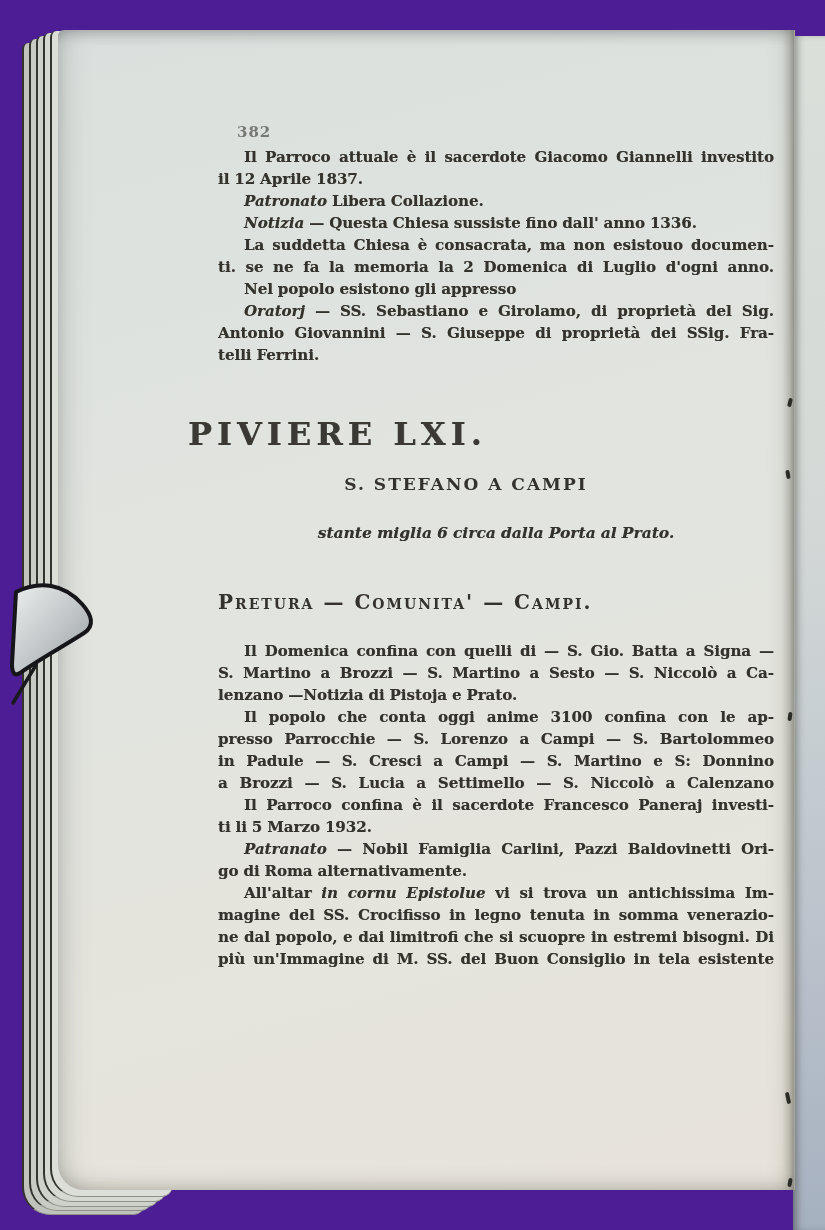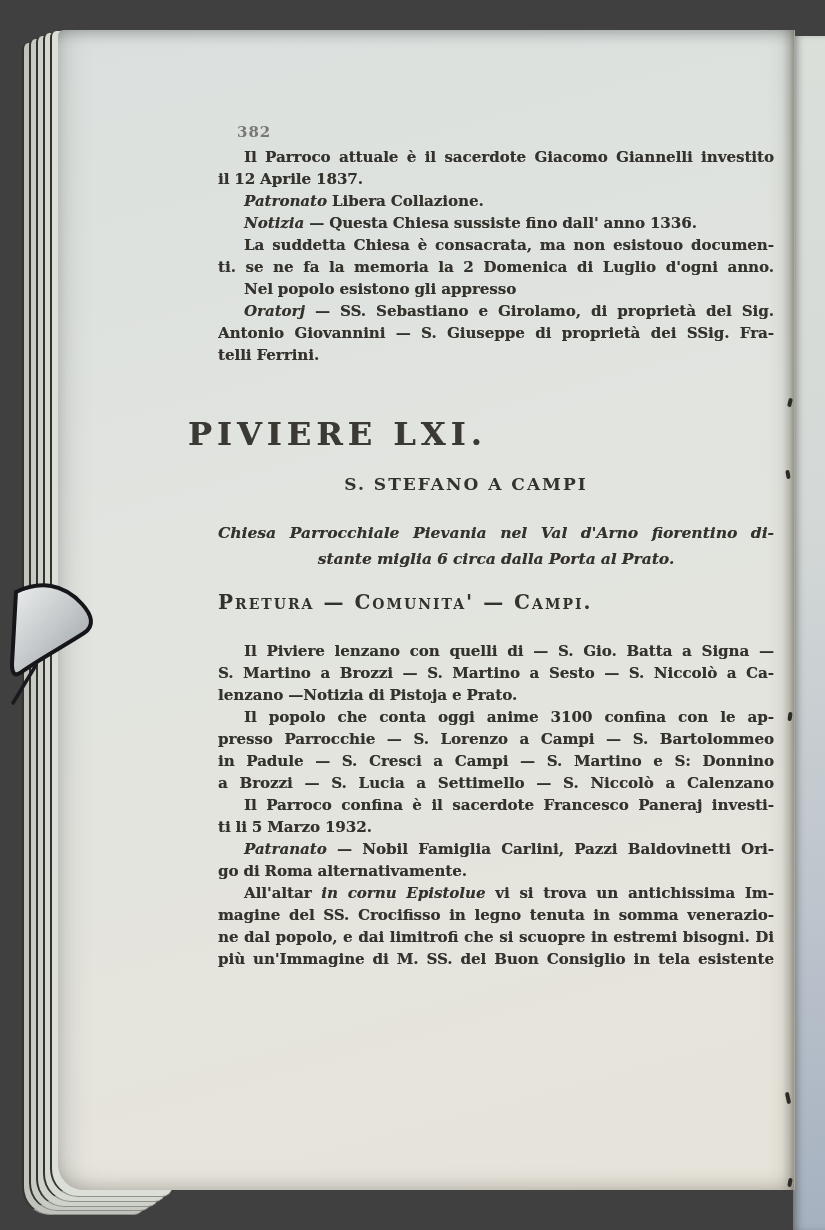--- a/index.html
+++ b/index.html
@@ -1,16 +1,16 @@
 <!DOCTYPE html>
 <html><head>
 <meta charset="utf-8">
 <style>
   html,body{margin:0;padding:0;background:#070707;}
-  .scene{position:relative;width:825px;height:1230px;background:#404040;overflow:hidden;
+  .scene{position:relative;width:825px;height:1230px;background:#4c1d95;overflow:hidden;
          font-family:"DejaVu Serif","Liberation Serif",serif;}
   
   .facing{position:absolute;left:793px;top:36px;width:32px;height:1194px;
           background:linear-gradient(to bottom,#dadfda 0%,#d4d9d7 40%,#bdc5cd 72%,#a6b1c0 100%);
           box-shadow:inset 7px 0 9px -4px rgba(55,55,50,.6);}
   
   .under{position:absolute;background:#d4d6d0;border-left:2px solid #34342f;
          border-bottom:1px solid #8e9089;border-radius:6px 3px 10px 28px;width:120px;}
   .u1{left:50px;top:31px;height:1165px;background:#dcded8;z-index:5;}
   .u2{left:43px;top:33px;height:1168px;background:#d6d8d2;z-index:4;}
@@ -89,28 +89,27 @@
         <div class="line left indent"><span>Nel popolo esistono gli appresso</span></div>
         <div class="line justify indent"><span class="it">Oratorj</span><span> — SS. Sebastiano e Girolamo, di proprietà del Sig.</span></div>
         <div class="line justify"><span>Antonio Giovannini — S. Giuseppe di proprietà dei SSig. Fra-</span></div>
         <div class="line left"><span>telli Ferrini.</span></div>
       </div>
 
     <div class="heading">PIVIERE LXI.</div>
     <div class="subheading">S. STEFANO A CAMPI</div>
 
     <div class="lede">
-        <div class="line justify"><span class="it">Chiesa Parrocchiale Pievania nel Val d'Arno fiorentino di-</span></div>
         <div class="line center"><span class="it">stante miglia 6 circa dalla Porta al Prato.</span></div>
       </div>
 
     <div class="pretura">Pretura — Comunita' — Campi.</div>
 
     <div class="block main-block">
-        <div class="line justify indent"><span>Il Piviere lenzano con quelli di — S. Gio. Batta a Signa —</span></div>
+        <div class="line justify indent"><span>Il Domenica confina con quelli di — S. Gio. Batta a Signa —</span></div>
         <div class="line justify"><span>S. Martino a Brozzi — S. Martino a Sesto — S. Niccolò a Ca-</span></div>
         <div class="line left"><span>lenzano —Notizia di Pistoja e Prato.</span></div>
         <div class="line justify indent"><span>Il popolo che conta oggi anime 3100 confina con le ap-</span></div>
         <div class="line justify"><span>presso Parrocchie — S. Lorenzo a Campi — S. Bartolommeo</span></div>
         <div class="line justify"><span>in Padule — S. Cresci a Campi — S. Martino e S: Donnino</span></div>
         <div class="line justify"><span>a Brozzi — S. Lucia a Settimello — S. Niccolò a Calenzano</span></div>
         <div class="line justify indent"><span>Il Parroco confina è il sacerdote Francesco Paneraj investi-</span></div>
         <div class="line left"><span>ti li 5 Marzo 1932.</span></div>
         <div class="line justify indent"><span class="it">Patranato</span><span> — Nobil Famiglia Carlini, Pazzi Baldovinetti Ori-</span></div>
         <div class="line left"><span>go di Roma alternativamente.</span></div>

